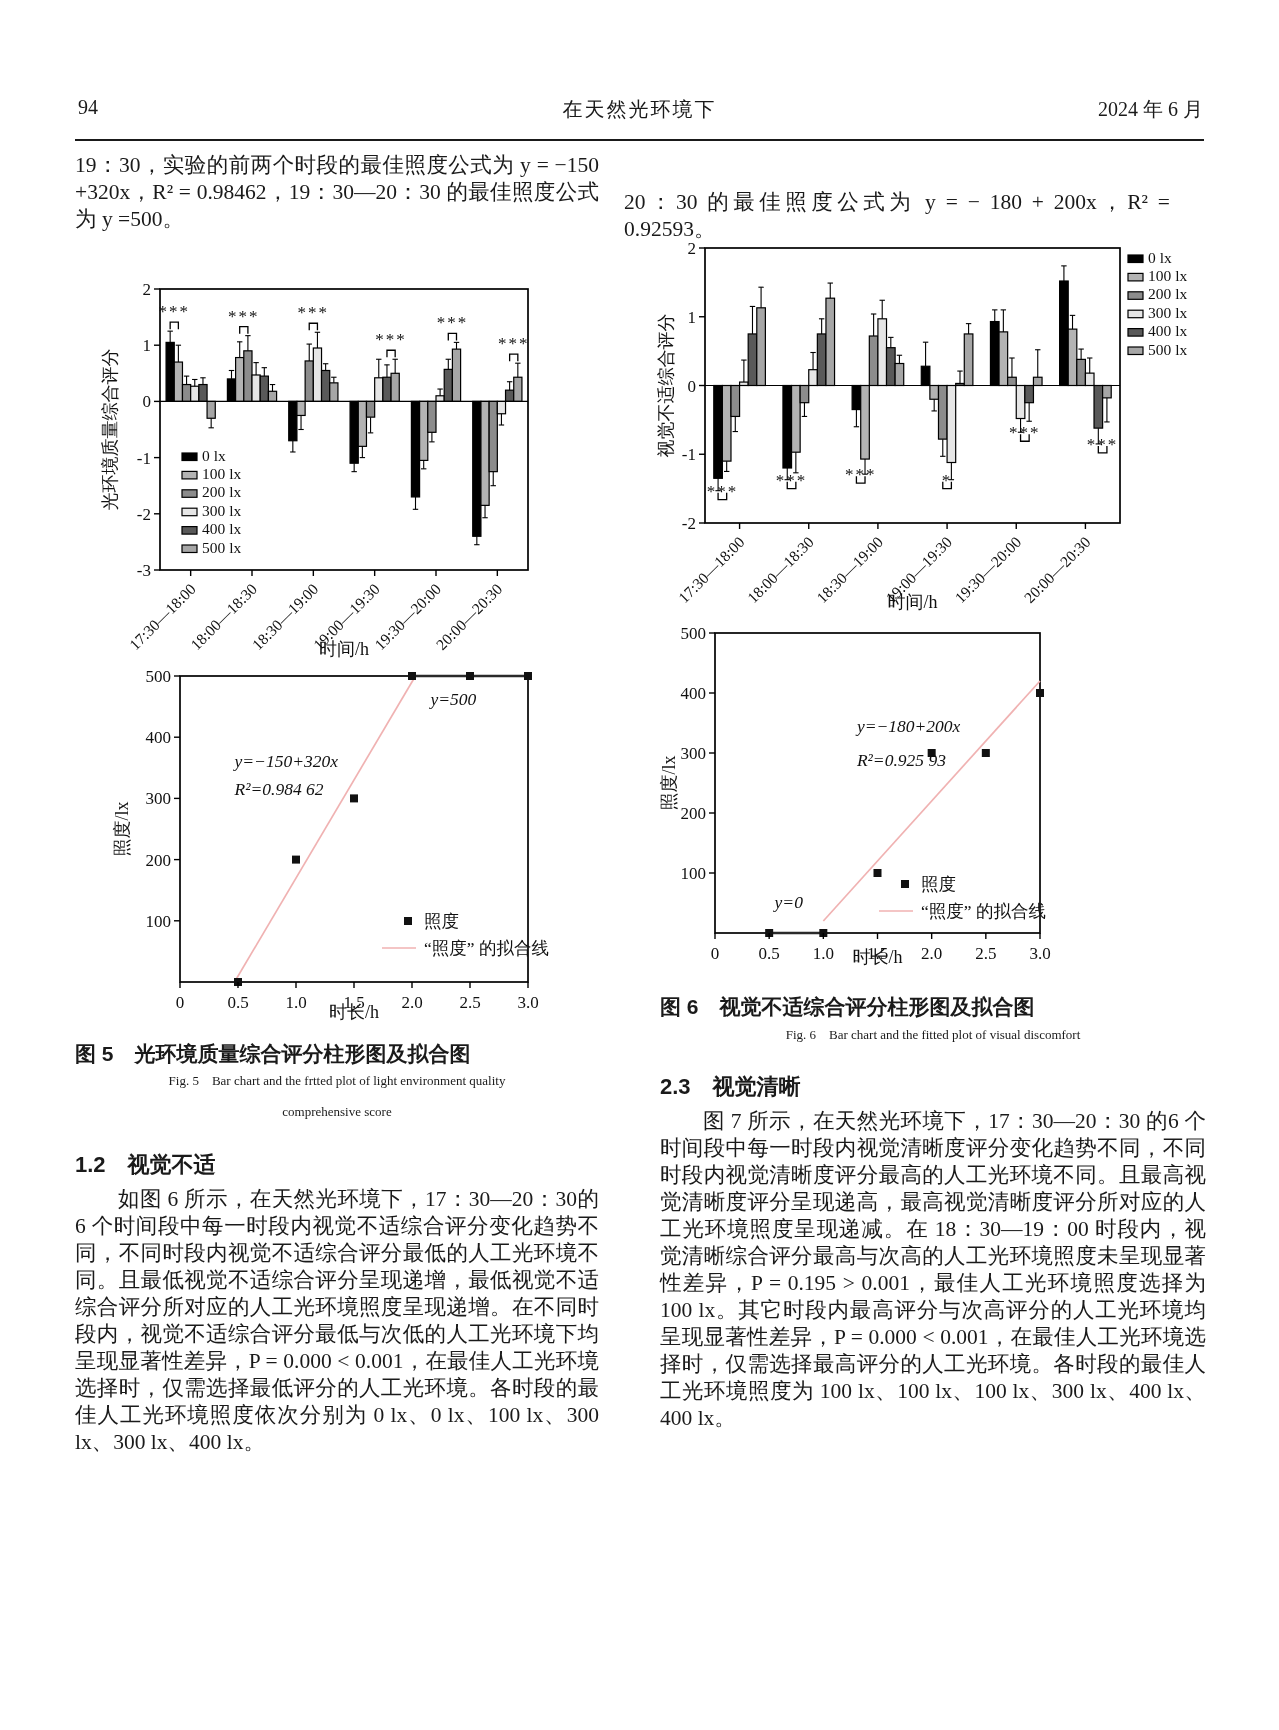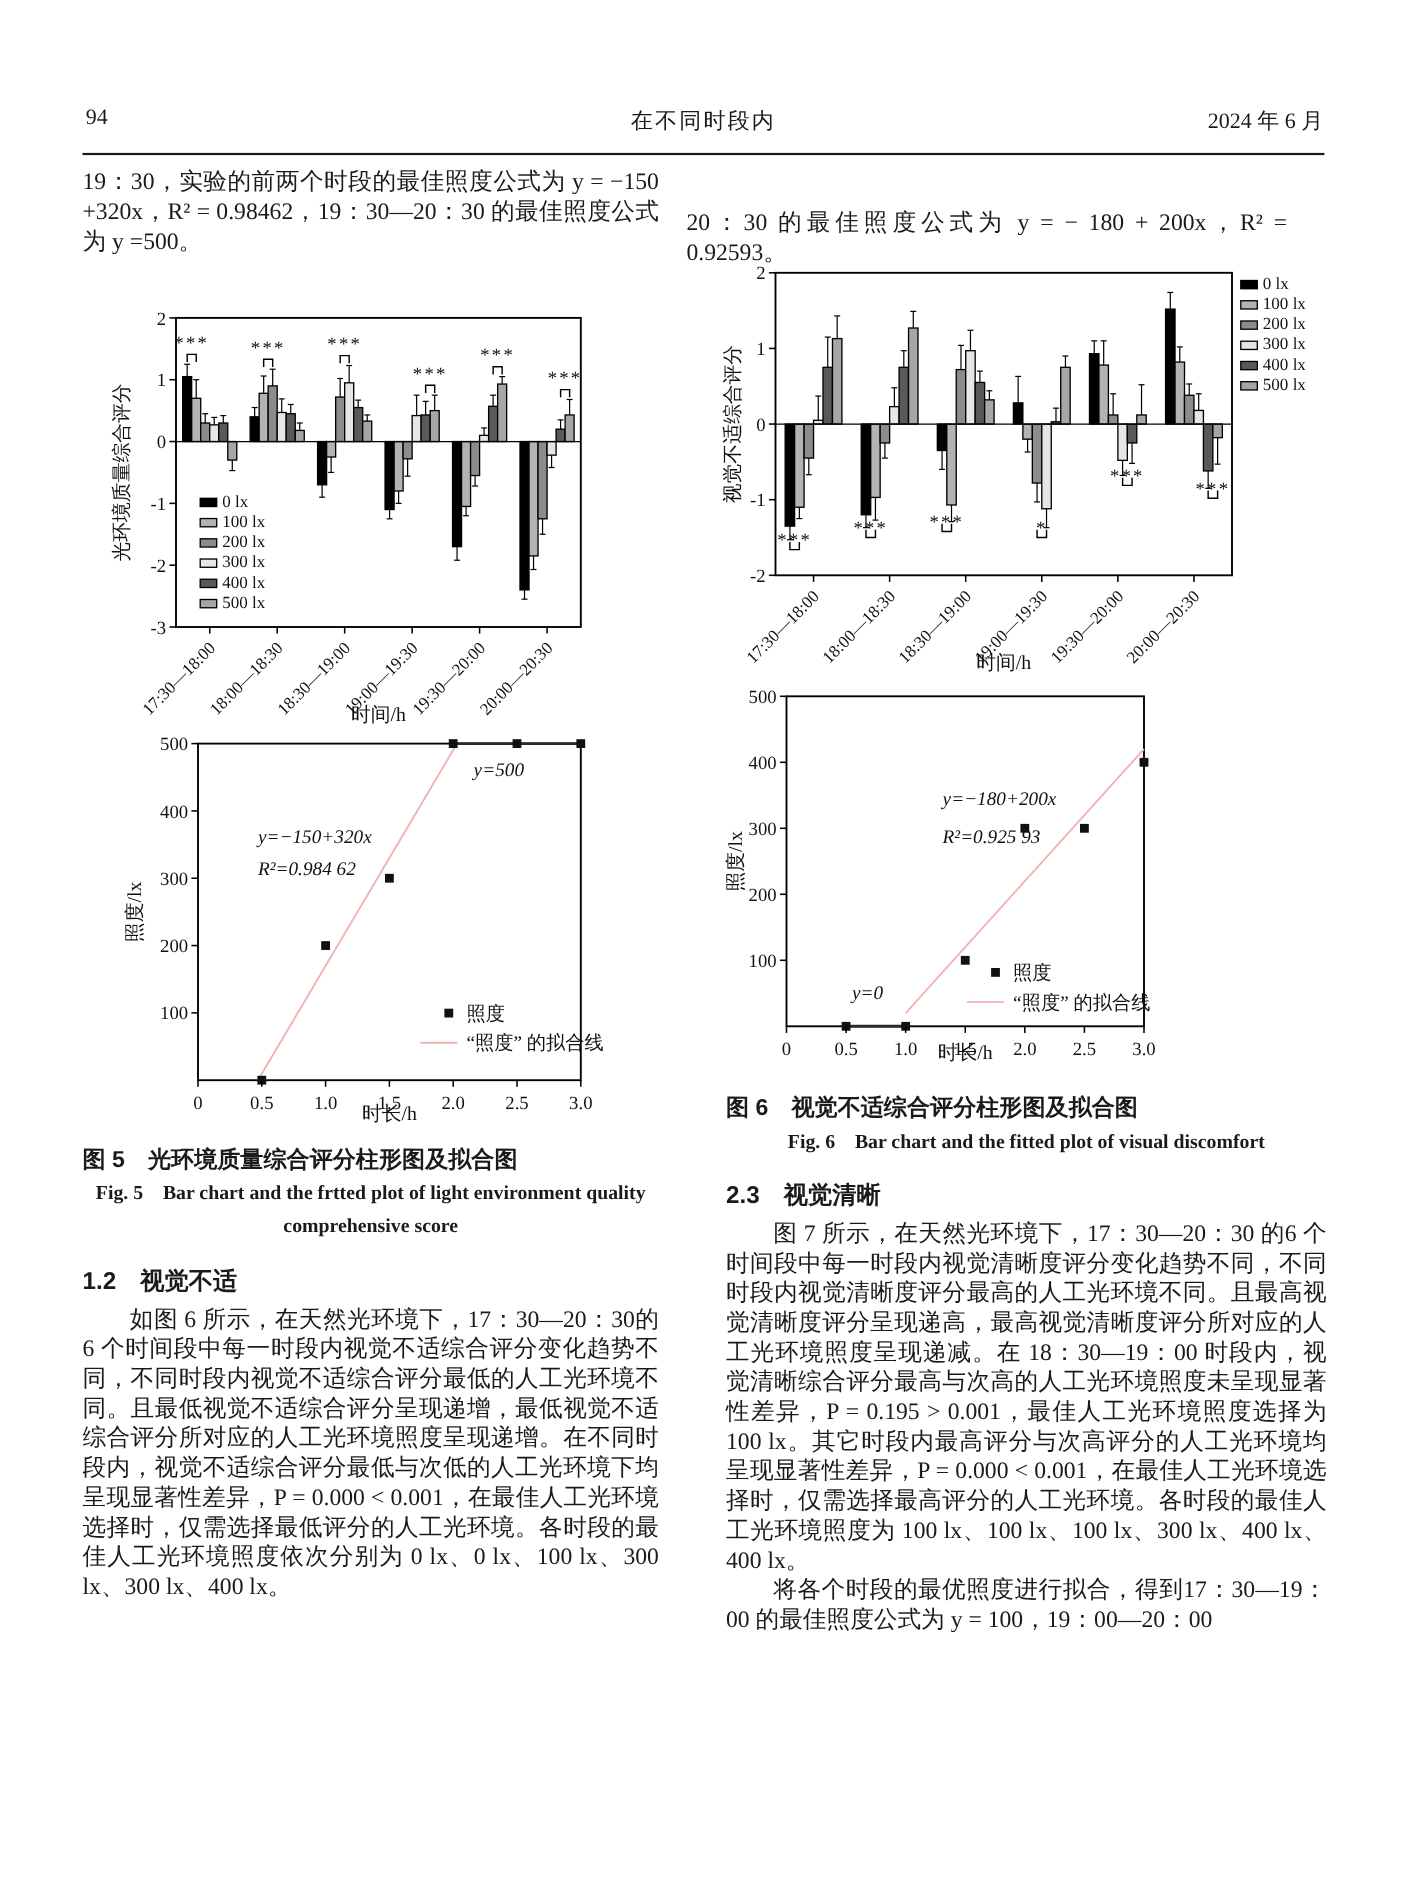--- a/index.html
+++ b/index.html
@@ -5,30 +5,30 @@
   html,body{margin:0;padding:0;}
   body{width:1279px;height:1730px;background:#ffffff;position:relative;
        font-family:"Liberation Serif","DejaVu Serif",serif;color:#1a1a1a;}
   .abs{position:absolute;}
   .hdr{font-size:20px;top:96px;}
   #rule{top:139px;left:75px;width:1129px;height:2px;background:#1a1a1a;}
   .col{position:absolute;text-align:justify;font-size:21.5px;line-height:27px;}
   .col p{margin:0;}
   .ind{text-indent:2em;}
   .cap-zh{font-family:"Liberation Sans","DejaVu Sans",sans-serif;font-weight:600;font-size:21px;text-align:left;}
-  .cap-en{font-weight:bold;font-size:18px;text-align:center;}
+  .cap-en{font-weight:normal;font-size:13px;text-align:center;}
   .sec-h{font-family:"Liberation Sans","DejaVu Sans",sans-serif;font-weight:bold;font-size:22px;}
   svg{position:absolute;overflow:visible;}
   svg text{font-family:"Liberation Serif","DejaVu Serif",serif;fill:#111;}
 </style>
 </head>
 <body>
 
 <div class="abs hdr" style="left:78px;">94</div>
-<div class="abs hdr" style="left:0;width:1279px;text-align:center;letter-spacing:2px;">在不同时段内</div>
+<div class="abs hdr" style="left:0;width:1279px;text-align:center;letter-spacing:2px;">在天然光环境下</div>
 <div class="abs hdr" style="right:76px;">2024 年 6 月</div>
 <div class="abs" id="rule"></div>
 
 <div class="col" style="left:75px;top:152px;width:524px;">
   <p>19：30，实验的前两个时段的最佳照度公式为 y = −150 +320x，R² = 0.98462，19：30—20：30 的最佳照度公式为 y =500。</p>
 </div>
 
 <svg width="450" height="410" style="left:98px;top:258px;">
     <rect x="68.06666666666666" y="84.39" width="8.2" height="59.010000000000005" fill="#000000" stroke="#000" stroke-width="1.2"></rect>
     <line x1="72.16666666666666" y1="84.39" x2="72.16666666666666" y2="73.15" stroke="#000" stroke-width="1.1"></line>
@@ -455,14 +455,13 @@
     <text x="57" y="183" font-size="18" text-anchor="middle" transform="rotate(-90 57 183)">照度/lx</text>
   </svg>
 
 <div class="abs cap-zh" style="left:660px;top:993px;width:546px;">图 6　视觉不适综合评分柱形图及拟合图</div>
 <div class="abs cap-en" style="left:660px;top:1026px;width:546px;">Fig. 6　Bar chart and the fitted plot of visual discomfort</div>
 
 <div class="abs sec-h" style="left:660px;top:1072px;">2.3　视觉清晰</div>
 
 <div class="col" style="left:660px;top:1108px;width:546px;">
   <p class="ind">图 7 所示，在天然光环境下，17：30—20：30 的6 个时间段中每一时段内视觉清晰度评分变化趋势不同，不同时段内视觉清晰度评分最高的人工光环境不同。且最高视觉清晰度评分呈现递高，最高视觉清晰度评分所对应的人工光环境照度呈现递减。在 18：30—19：00 时段内，视觉清晰综合评分最高与次高的人工光环境照度未呈现显著性差异，P = 0.195 &gt; 0.001，最佳人工光环境照度选择为 100 lx。其它时段内最高评分与次高评分的人工光环境均呈现显著性差异，P = 0.000 &lt; 0.001，在最佳人工光环境选择时，仅需选择最高评分的人工光环境。各时段的最佳人工光环境照度为 100 lx、100 lx、100 lx、300 lx、400 lx、400 lx。</p>
-  <p class="ind">将各个时段的最优照度进行拟合，得到17：30—19：00 的最佳照度公式为 y = 100，19：00—20：00</p>
 </div>
 
 </body></html>

